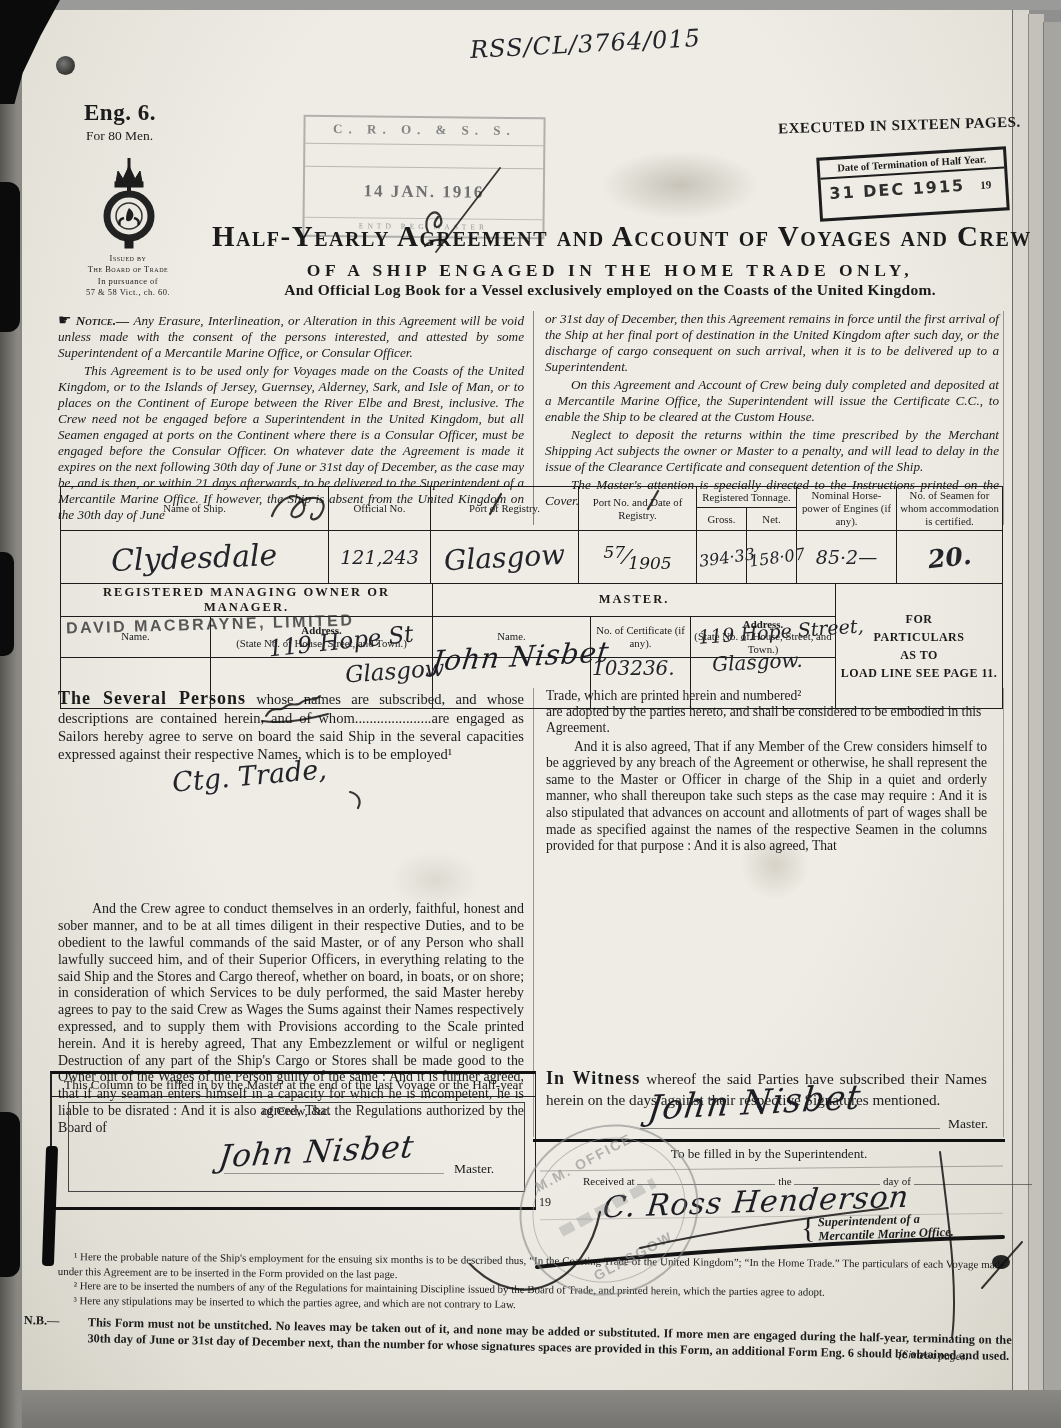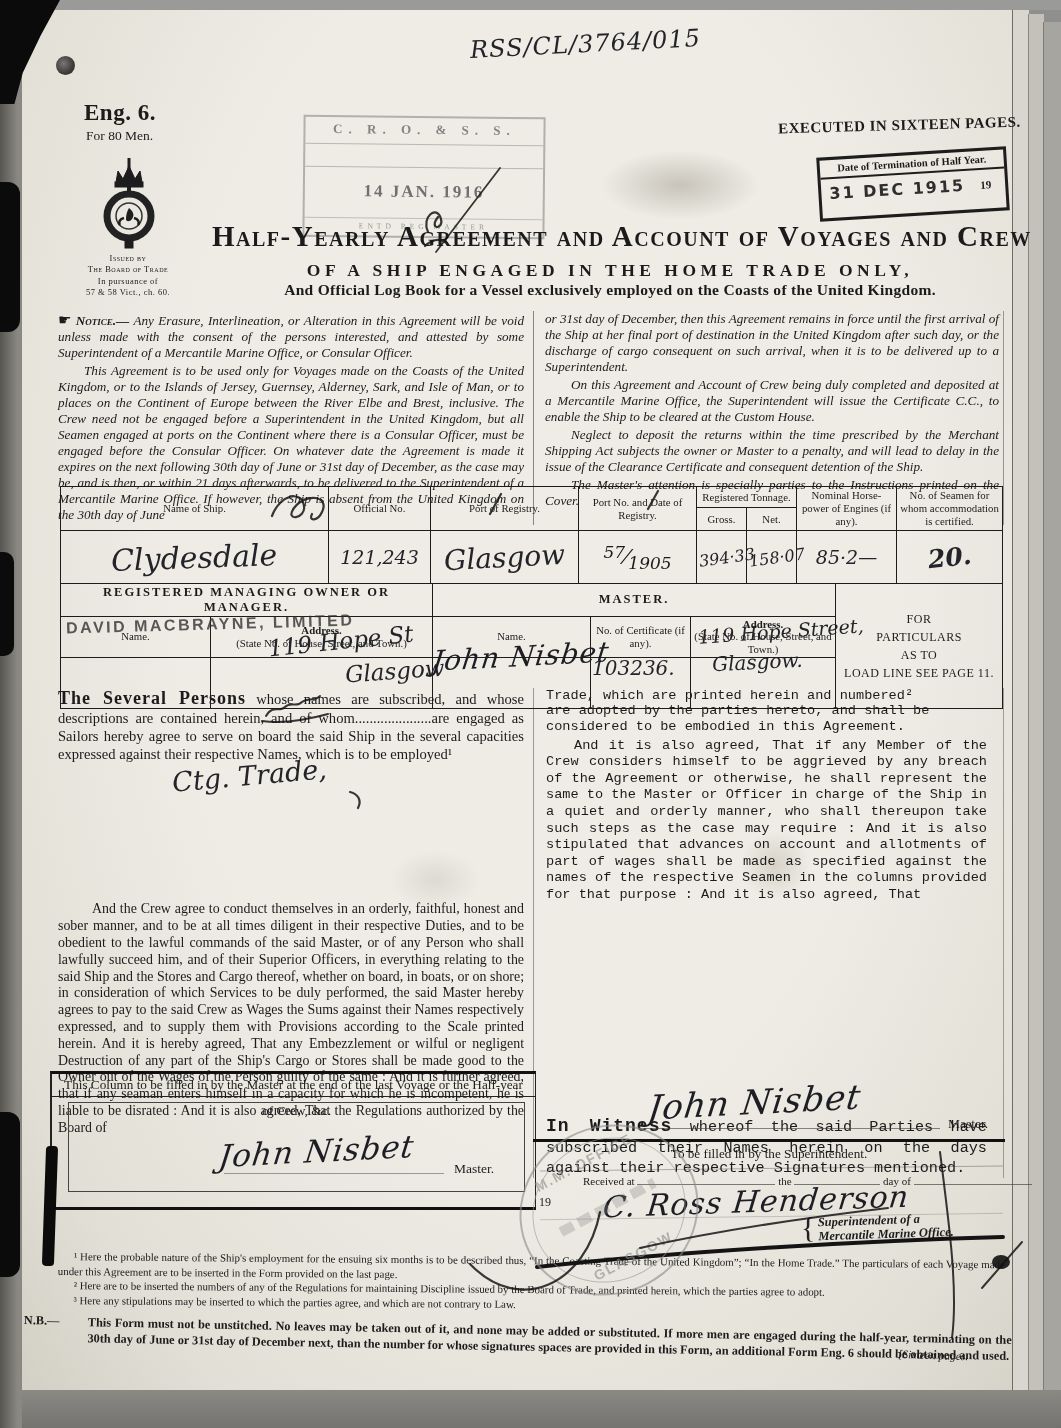--- a/index.html
+++ b/index.html
@@ -44,28 +44,28 @@
   .hand{font-style:normal;font-size:15px;}
   
   table{border-collapse:collapse;table-layout:fixed;}
   .shipTbl{left:60px;top:486px;width:942px;}
   .shipTbl table{width:942px;}
   th,td{border:1.5px solid #1c1c1c;font-weight:normal;vertical-align:middle;padding:1px 2px;}
   .hcell{font-size:10.8px;text-align:center;line-height:1.18;}
   .vrow td{height:50px;}
   .omTbl td,.omTbl th{border:1.5px solid #1c1c1c;}
   .bandhdr{font-size:12.5px;letter-spacing:2px;text-align:center;font-weight:600;}
-  .loadline{font-size:12px;font-weight:normal;text-align:center;line-height:1.5;letter-spacing:.5px;}
+  .loadline{font-size:12px;font-weight:bold;text-align:center;line-height:1.5;letter-spacing:.5px;}
   .fraction{font-family:"DejaVu Serif",serif;font-style:italic;}
   .fraction .top{display:inline-block;transform:translateY(-6px);}
   .fraction .bot{display:inline-block;transform:translateY(5px);}
   
   .agree{left:58px;top:688px;width:946px;display:flex;z-index:10;}
   .aleft{width:466px;padding-right:9px;border-right:1px solid rgba(50,50,50,.45);}
-  .aright{flex:1;padding-left:12px;border-right:1px solid rgba(50,50,50,.4);padding-right:16px;font-family:Liberation Mono, monospace;}
+  .aright{flex:1;padding-left:12px;border-right:1px solid rgba(50,50,50,.4);padding-right:16px;}
   .aleft .p1{font-size:14.6px;line-height:1.22;text-align:justify;margin:0;}
   .leadcaps{font-weight:bold;font-size:18px;letter-spacing:1px;}
   .crewp{font-size:13.9px;line-height:1.21;text-align:justify;margin:138px 0 0 0;text-indent:34px;}
   .aright p{margin:0;}
   .rp1a{font-size:13.6px;}
   .rp1b{font-size:13.6px;line-height:1.2;}
   .rp2{font-size:13.6px;line-height:1.22;text-align:justify;text-indent:28px;margin-top:2px !important;}
   .witness{font-size:15.2px;line-height:1.3;text-align:justify;margin-top:212px !important;}
   
   .declL{left:50px;top:1071px;width:483px;height:133px;border-top:3px solid #111;border-bottom:3px solid #111;
@@ -175,21 +175,21 @@
     <div class="ncol nleft">
       <p class="first"><span class="hand">☛</span>
         <span class="b" style="font-variant:small-caps;">Notice.—</span>
         <span>Any Erasure, Interlineation, or Alteration in this Agreement will be void unless made with the consent of the persons interested, and attested by some Superintendent of a Mercantile Marine Office, or Consular Officer.</span></p>
       <p>This Agreement is to be used only for Voyages made on the Coasts of the United Kingdom, or to the Islands of Jersey, Guernsey, Alderney, Sark, and Isle of Man, or to places on the Continent of Europe between the River Elbe and Brest, inclusive.  The Crew need not be engaged before a Superintendent in the United Kingdom, but all Seamen engaged at ports on the Continent where there is a Consular Officer, must be engaged before the Consular Officer.  On whatever date the Agreement is made it expires on the next following 30th day of June or 31st day of December, as the case may be, and is then, or within 21 days afterwards, to be delivered to the Superintendent of a Mercantile Marine Office.  If however, the Ship is absent from the United Kingdom on the 30th day of June</p>
     </div>
     <div class="ncol nright">
       <p class="first">or 31st day of December, then this Agreement remains in force until the first arrival of the Ship at her final port of destination in the United Kingdom after such day, or the discharge of cargo consequent on such arrival, when it is to be delivered up to a Superintendent.</p>
       <p>On this Agreement and Account of Crew being duly completed and deposited at a Mercantile Marine Office, the Superintendent will issue the Certificate C.C., to enable the Ship to be cleared at the Custom House.</p>
       <p>Neglect to deposit the returns within the time prescribed by the Merchant Shipping Act subjects the owner or Master to a penalty, and will lead to delay in the issue of the Clearance Certificate and consequent detention of the Ship.</p>
-      <p>The Master's attention is specially parties to the Instructions printed on the Cover.</p>
+      <p>The Master's attention is specially directed to the Instructions printed on the Cover.</p>
     </div>
   </div>
 
   <div class="abs shipTbl">
     <table>
       <colgroup>
           <col style="width:268px">
           <col style="width:102px">
           <col style="width:148px">
           <col style="width:118px">

